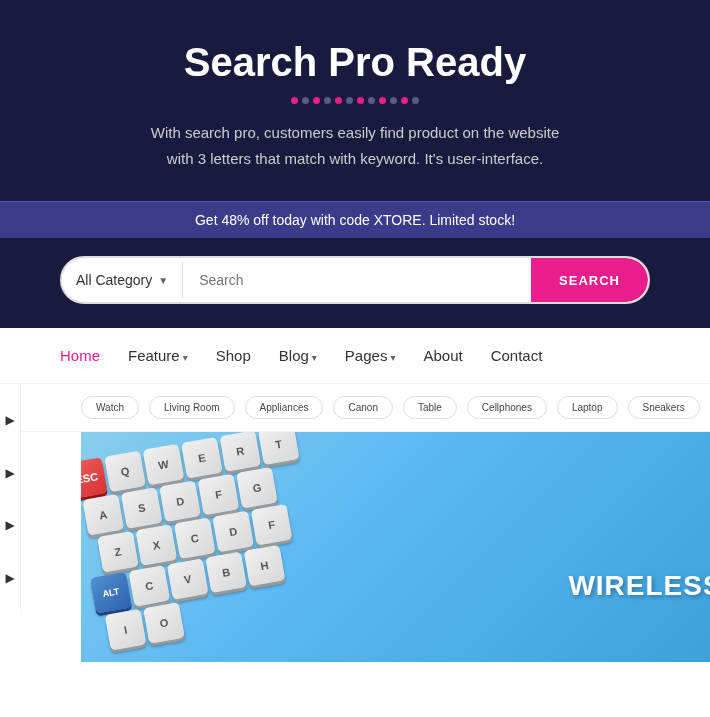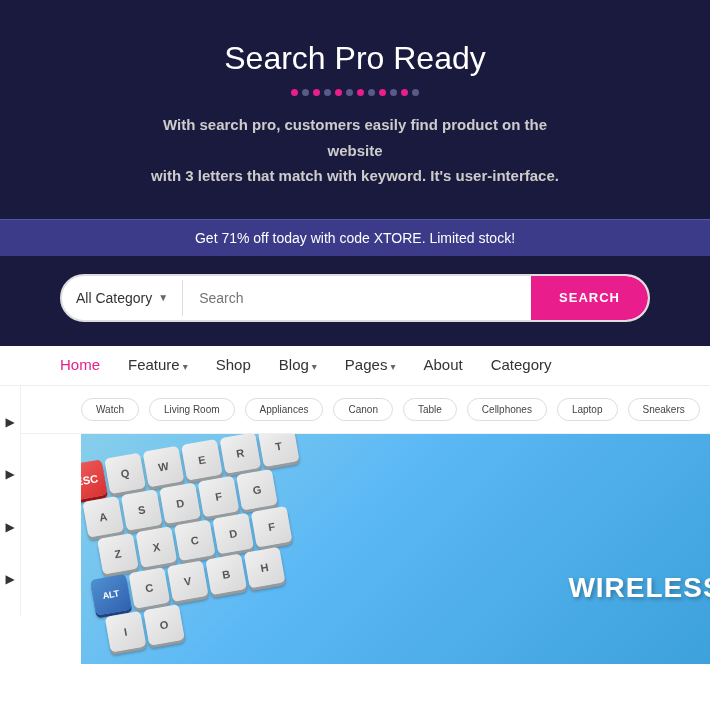--- a/index.html
+++ b/index.html
@@ -6,22 +6,22 @@
     body { font-family: 'Segoe UI', Arial, sans-serif; width: 710px; overflow-x: hidden; background: #fff; }
 
     
     .hero {
       background: #1a1a3e;
       color: #fff;
       text-align: center;
       padding: 40px 20px 30px;
     }
     .hero-title {
-      font-size: 32px;
-      font-weight: 400;
+      font-size: 40px;
+      font-weight: 700;
       margin-bottom: 12px;
     }
     .hero-dots {
       display: flex;
       justify-content: center;
       gap: 4px;
       margin-bottom: 16px;
     }
     .hero-dots span {
       width: 7px;
@@ -32,21 +32,20 @@
     }
     .hero-dots span:nth-child(even) {
       background: #5a5a8a;
     }
     .hero-subtitle {
       font-size: 15px;
       line-height: 1.7;
       color: #ccc;
       max-width: 440px;
       margin: 0 auto;
-      font-weight: bold;
     }
 
     
     .promo-bar {
       background: #3b3b8a;
       color: #fff;
       text-align: center;
       padding: 10px;
       font-size: 14px;
       border-top: 1px solid #5555aa;
@@ -104,21 +103,21 @@
       border-radius: 0 28px 28px 0;
     }
 
     
     .nav-wrapper {
       background: #fff;
       border-bottom: 1px solid #eee;
       padding: 0 60px;
       display: flex;
       align-items: center;
-      height: 40px;
+      height: 56px;
     }
     .nav-items {
       display: flex;
       align-items: center;
       gap: 28px;
       list-style: none;
     }
     .nav-items li a {
       text-decoration: none;
       font-size: 15px;
@@ -260,21 +259,21 @@
     <span></span>
     <span style="background:#5a5a8a"></span>
   </div>
   <p class="hero-subtitle">
     <span>With search pro, customers easily find product on the website</span><br>
     <span>with 3 letters that match with keyword. It's user-interface.</span>
   </p>
 </div>
 
 <div class="promo-bar">
-  <span>Get 71% off today with code XTORE. Limited stock!</span>
+  <span>Get 48% off today with code XTORE. Limited stock!</span>
 </div>
 
 <div class="search-area">
   <div class="search-bar">
     <div class="category-select">
       <span>All Category</span>
       <span class="arrow">▼</span>
     </div>
     <input class="search-input" type="text" placeholder="Search" style="">
     <button class="search-button">
@@ -310,21 +309,21 @@
         <span>Pages</span><span class="dropdown-arrow">▾</span>
       </a>
     </li>
     <li>
       <a href="#">
         <span>About</span>
       </a>
     </li>
     <li>
       <a href="#">
-        <span>Category</span>
+        <span>Contact</span>
       </a>
     </li>
   </ul>
 </div>
 
 <div class="main-content">
 
   <div class="sidebar">
     <div class="sidebar-arrow">▶</div>
     <div class="sidebar-arrow">▶</div>

